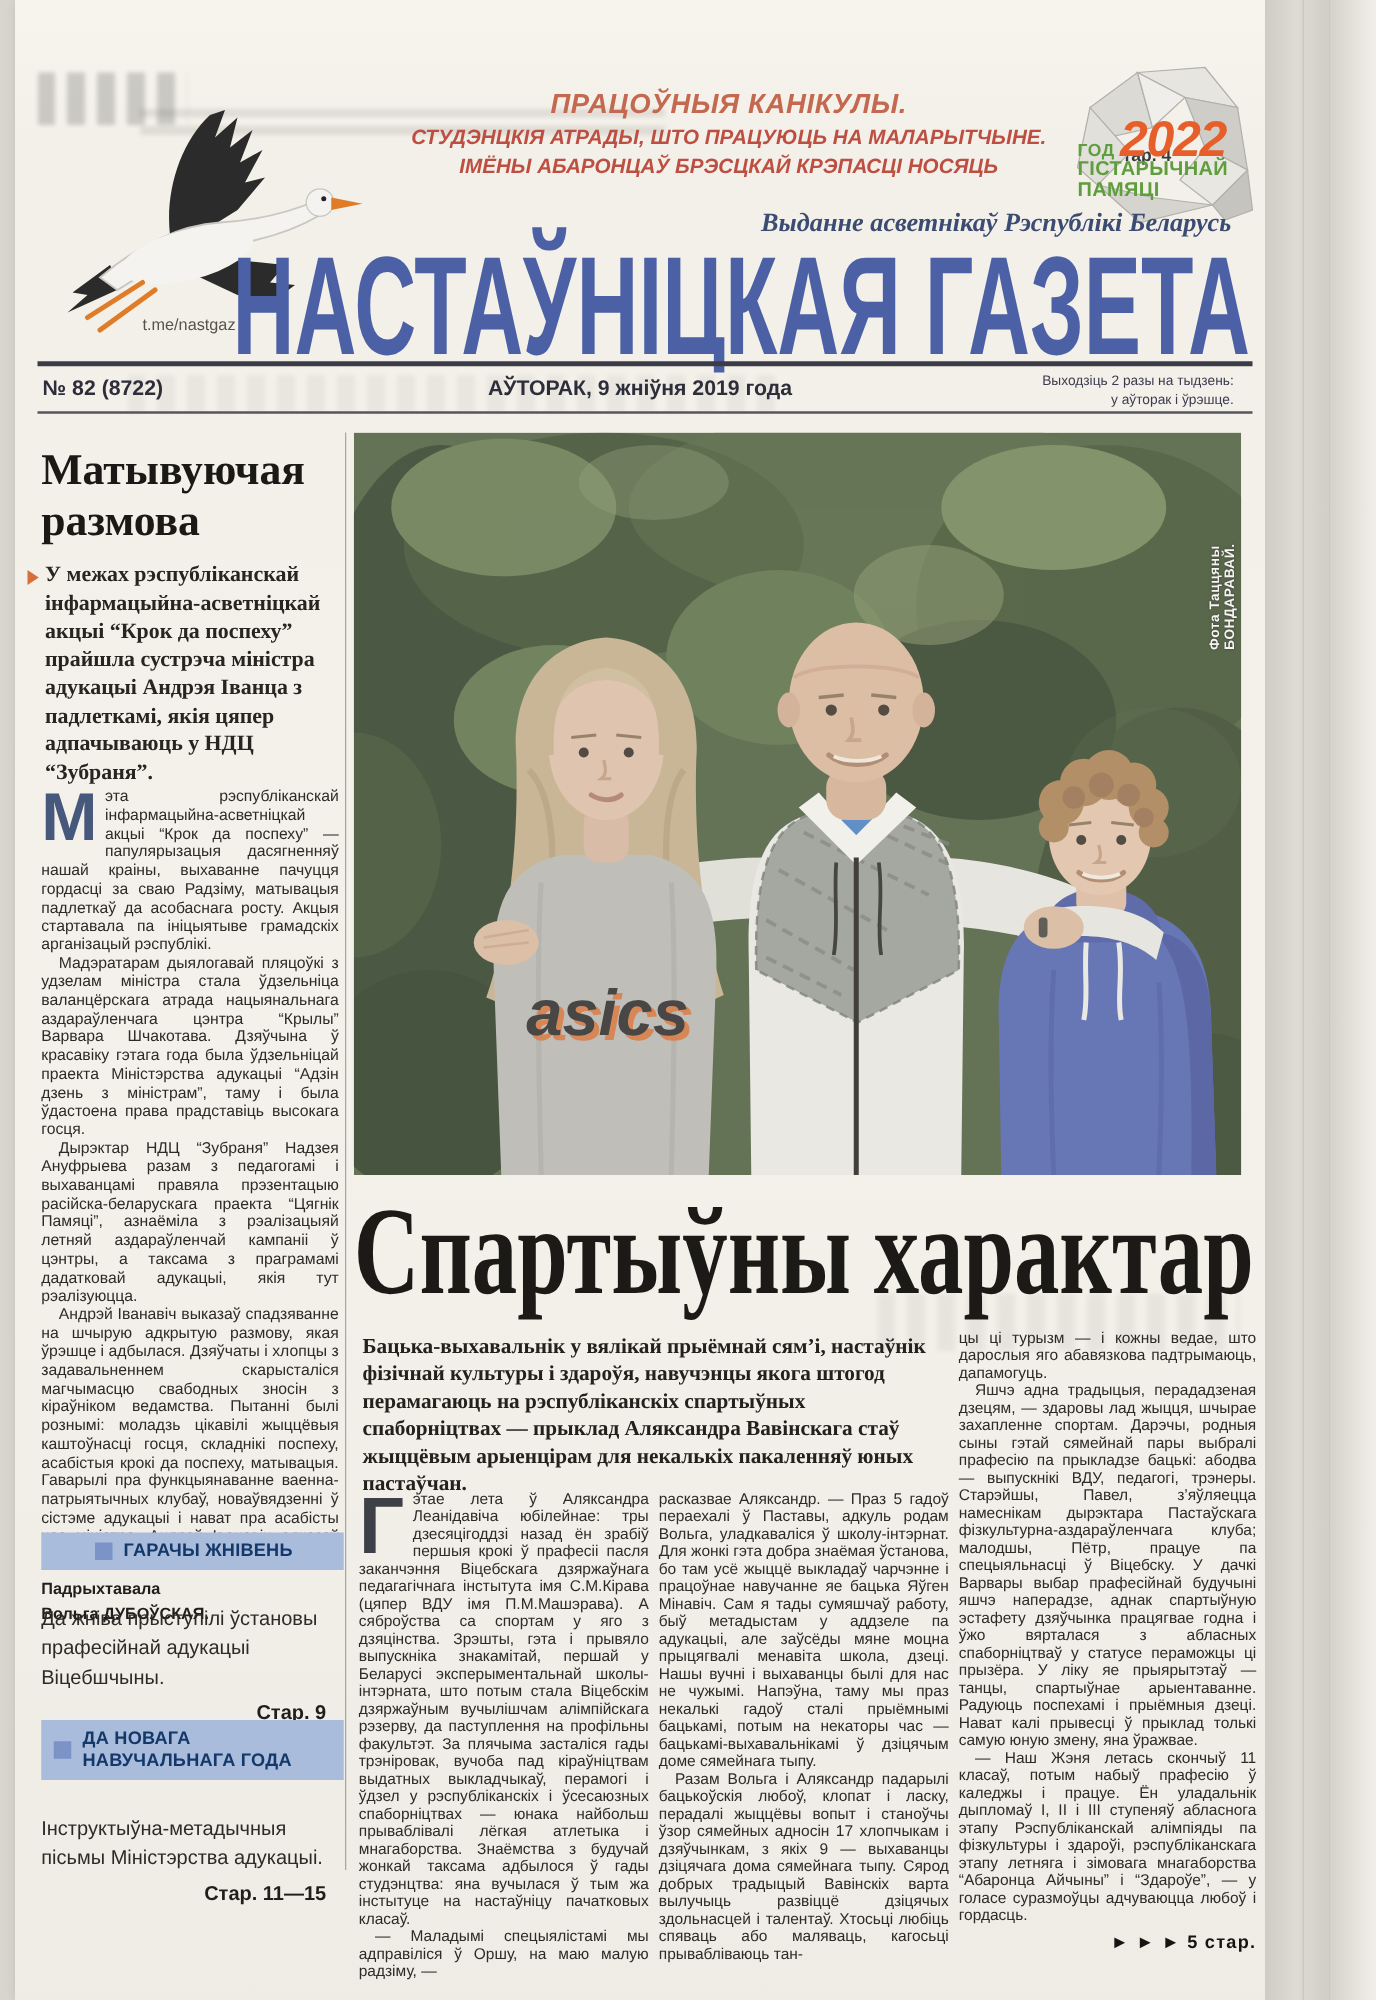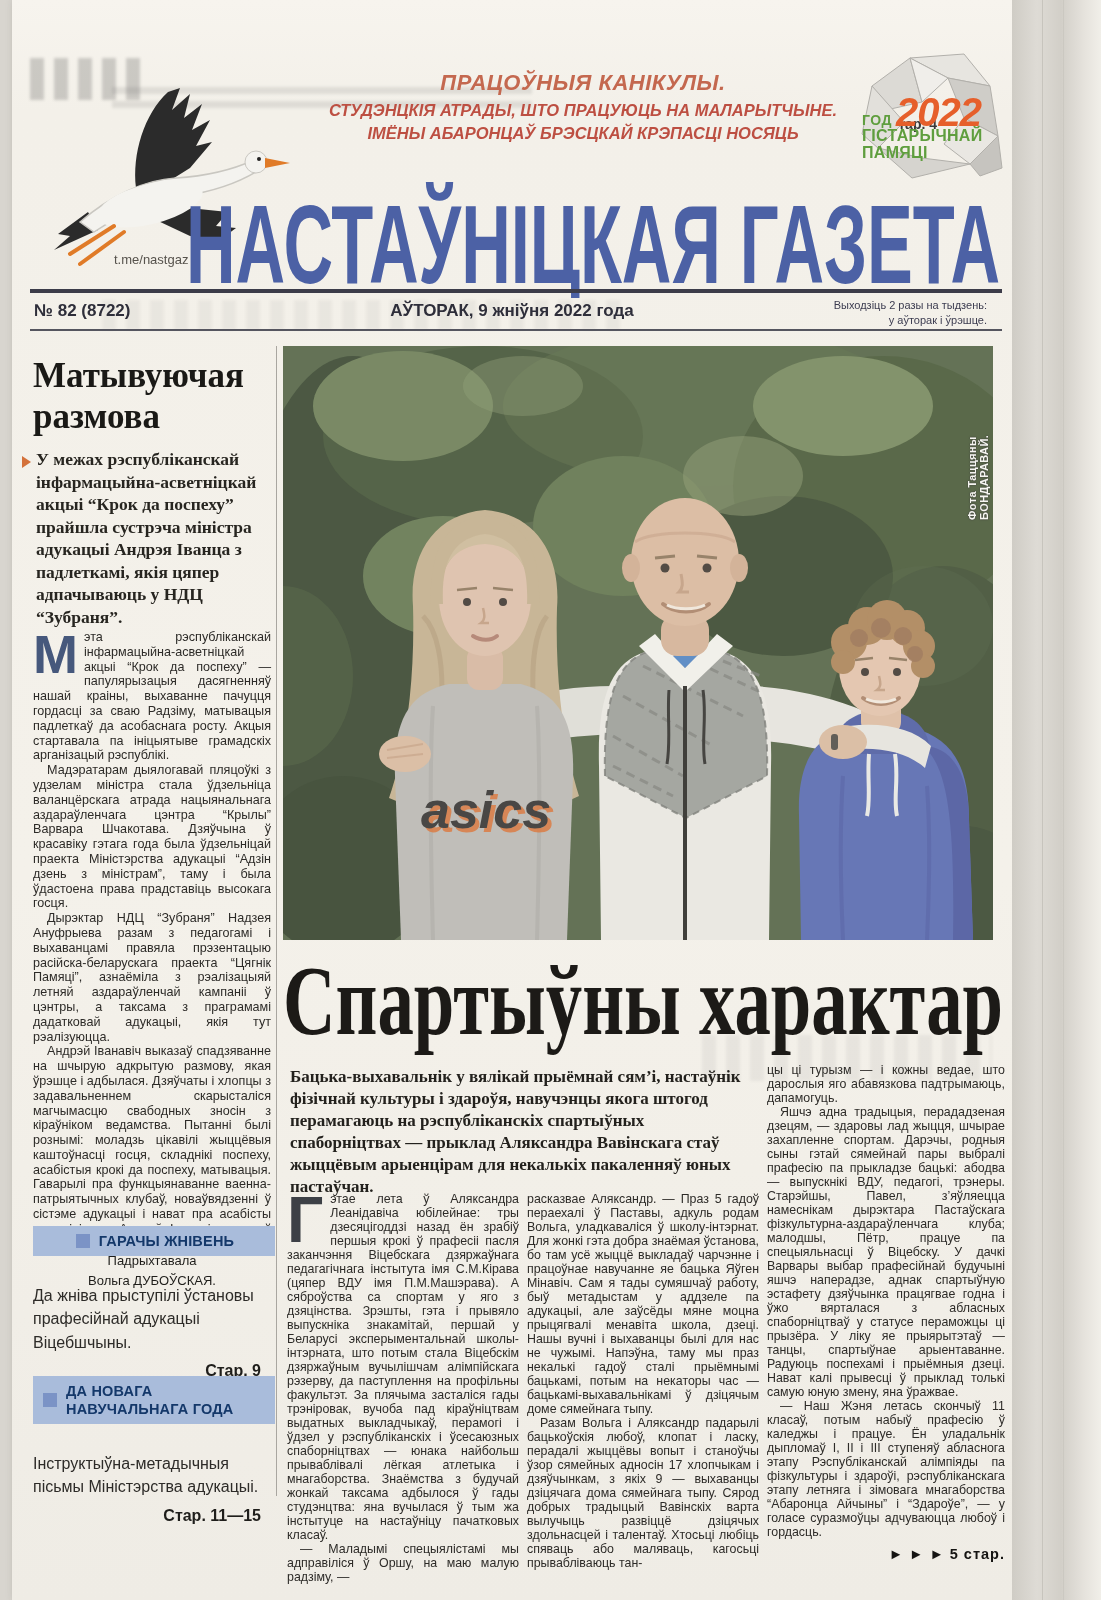--- a/index.html
+++ b/index.html
@@ -51,21 +51,21 @@
               border-left:9px solid #d4713a;border-top:6px solid transparent;border-bottom:6px solid transparent;}
   .lcol-lead{position:absolute;left:24px;top:448px;width:236px;
              font-family:"Liberation Serif","DejaVu Serif",serif;font-weight:bold;
              font-size:17.5px;line-height:1.29;color:#272520;}
   .lcol-body{position:absolute;left:21px;top:630px;width:238px;font-size:12.6px;
              line-height:14.8px;text-align:justify;color:#2d2b28;}
   .lcol-body p{margin:0;text-indent:14px;}
   .lcol-body p.first{text-indent:0;}
   .dropcap-m{float:left;font-weight:bold;font-size:54px;line-height:44px;
              padding:2px 6px 0 0;color:#46587c;}
-  .byline{margin-top:0;text-align:center;font-weight:normal;font-size:13px;line-height:1.5;
+  .byline{margin-top:10px;text-align:left;font-weight:bold;font-size:13px;line-height:1.5;
           color:#1f1e1b;text-indent:0;}
   .side-box{position:absolute;left:21px;width:242px;}
   .side-box-head{display:flex;align-items:center;gap:9px;background:#a9bcdb;
                  padding:6px 8px 6px 10px;font-weight:bold;font-size:14.5px;
                  line-height:1.25;color:#14386a;letter-spacing:.2px;justify-content:center;}
   .side-box-square{flex:0 0 14px;width:14px;height:14px;background:#7b93c6;}
   .side-box-body{margin-top:28px;font-size:16px;line-height:1.45;color:#2d2b28;width:232px;}
   .side-box-page{margin-top:8px;text-align:right;font-weight:bold;font-size:16px;color:#1f1e1b;
                  padding-right:14px;}
   .vdivider{position:absolute;left:264px;top:346px;width:1px;height:1150px;background:#a9a6a0;}
@@ -149,27 +149,28 @@
 
       <circle cx="216" cy="78" r="11" fill="#f4f3ef" stroke="#c9c7c1"></circle>
       <circle cx="219" cy="75" r="2" fill="#222"></circle>
 
       <polygon points="225,74 250,79 225,84" fill="#e07b28"></polygon>
 
       <path d="M74,142 L30,170 M84,148 L40,180" stroke="#e07b28" stroke-width="4" fill="none" stroke-linecap="round"></path>
     </svg>
     <div class="tme">t.me/nastgaz</div>
 
+    <div class="tagline">Выданне асветнікаў Рэспублікі Беларусь</div>
     <svg class="masthead-svg" viewBox="0 0 817 118">
       <text x="1" y="103" font-family="Liberation Sans, DejaVu Sans, sans-serif" font-weight="bold" font-size="112" fill="#4c61a5" textLength="814" lengthAdjust="spacingAndGlyphs">НАСТАЎНІЦКАЯ ГАЗЕТА</text>
     </svg>
 
     <div class="rule-top"></div>
     <div class="issue-num">№ 82 (8722)</div>
-    <div class="issue-date">АЎТОРАК, 9 жніўня 2022 года</div>
+    <div class="issue-date">АЎТОРАК, 9 жніўня 2019 года</div>
     <div class="issue-sched">
       <div>Выходзіць 2 разы на тыдзень:</div>
       <div>у аўторак і ўрэшце.</div>
     </div>
     <div class="rule-bot"></div>
 
     <div class="lcol-head">Матывуючая размова</div>
     <div class="lead-arrow"></div>
     <div class="lcol-lead">У межах рэспубліканскай інфармацыйна-асветніцкай акцыі “Крок да поспеху” прайшла сустрэча міністра адукацыі Андрэя Іванца з падлеткамі, якія цяпер адпачываюць у НДЦ “Зубраня”.</div>
     <div class="lcol-body">

